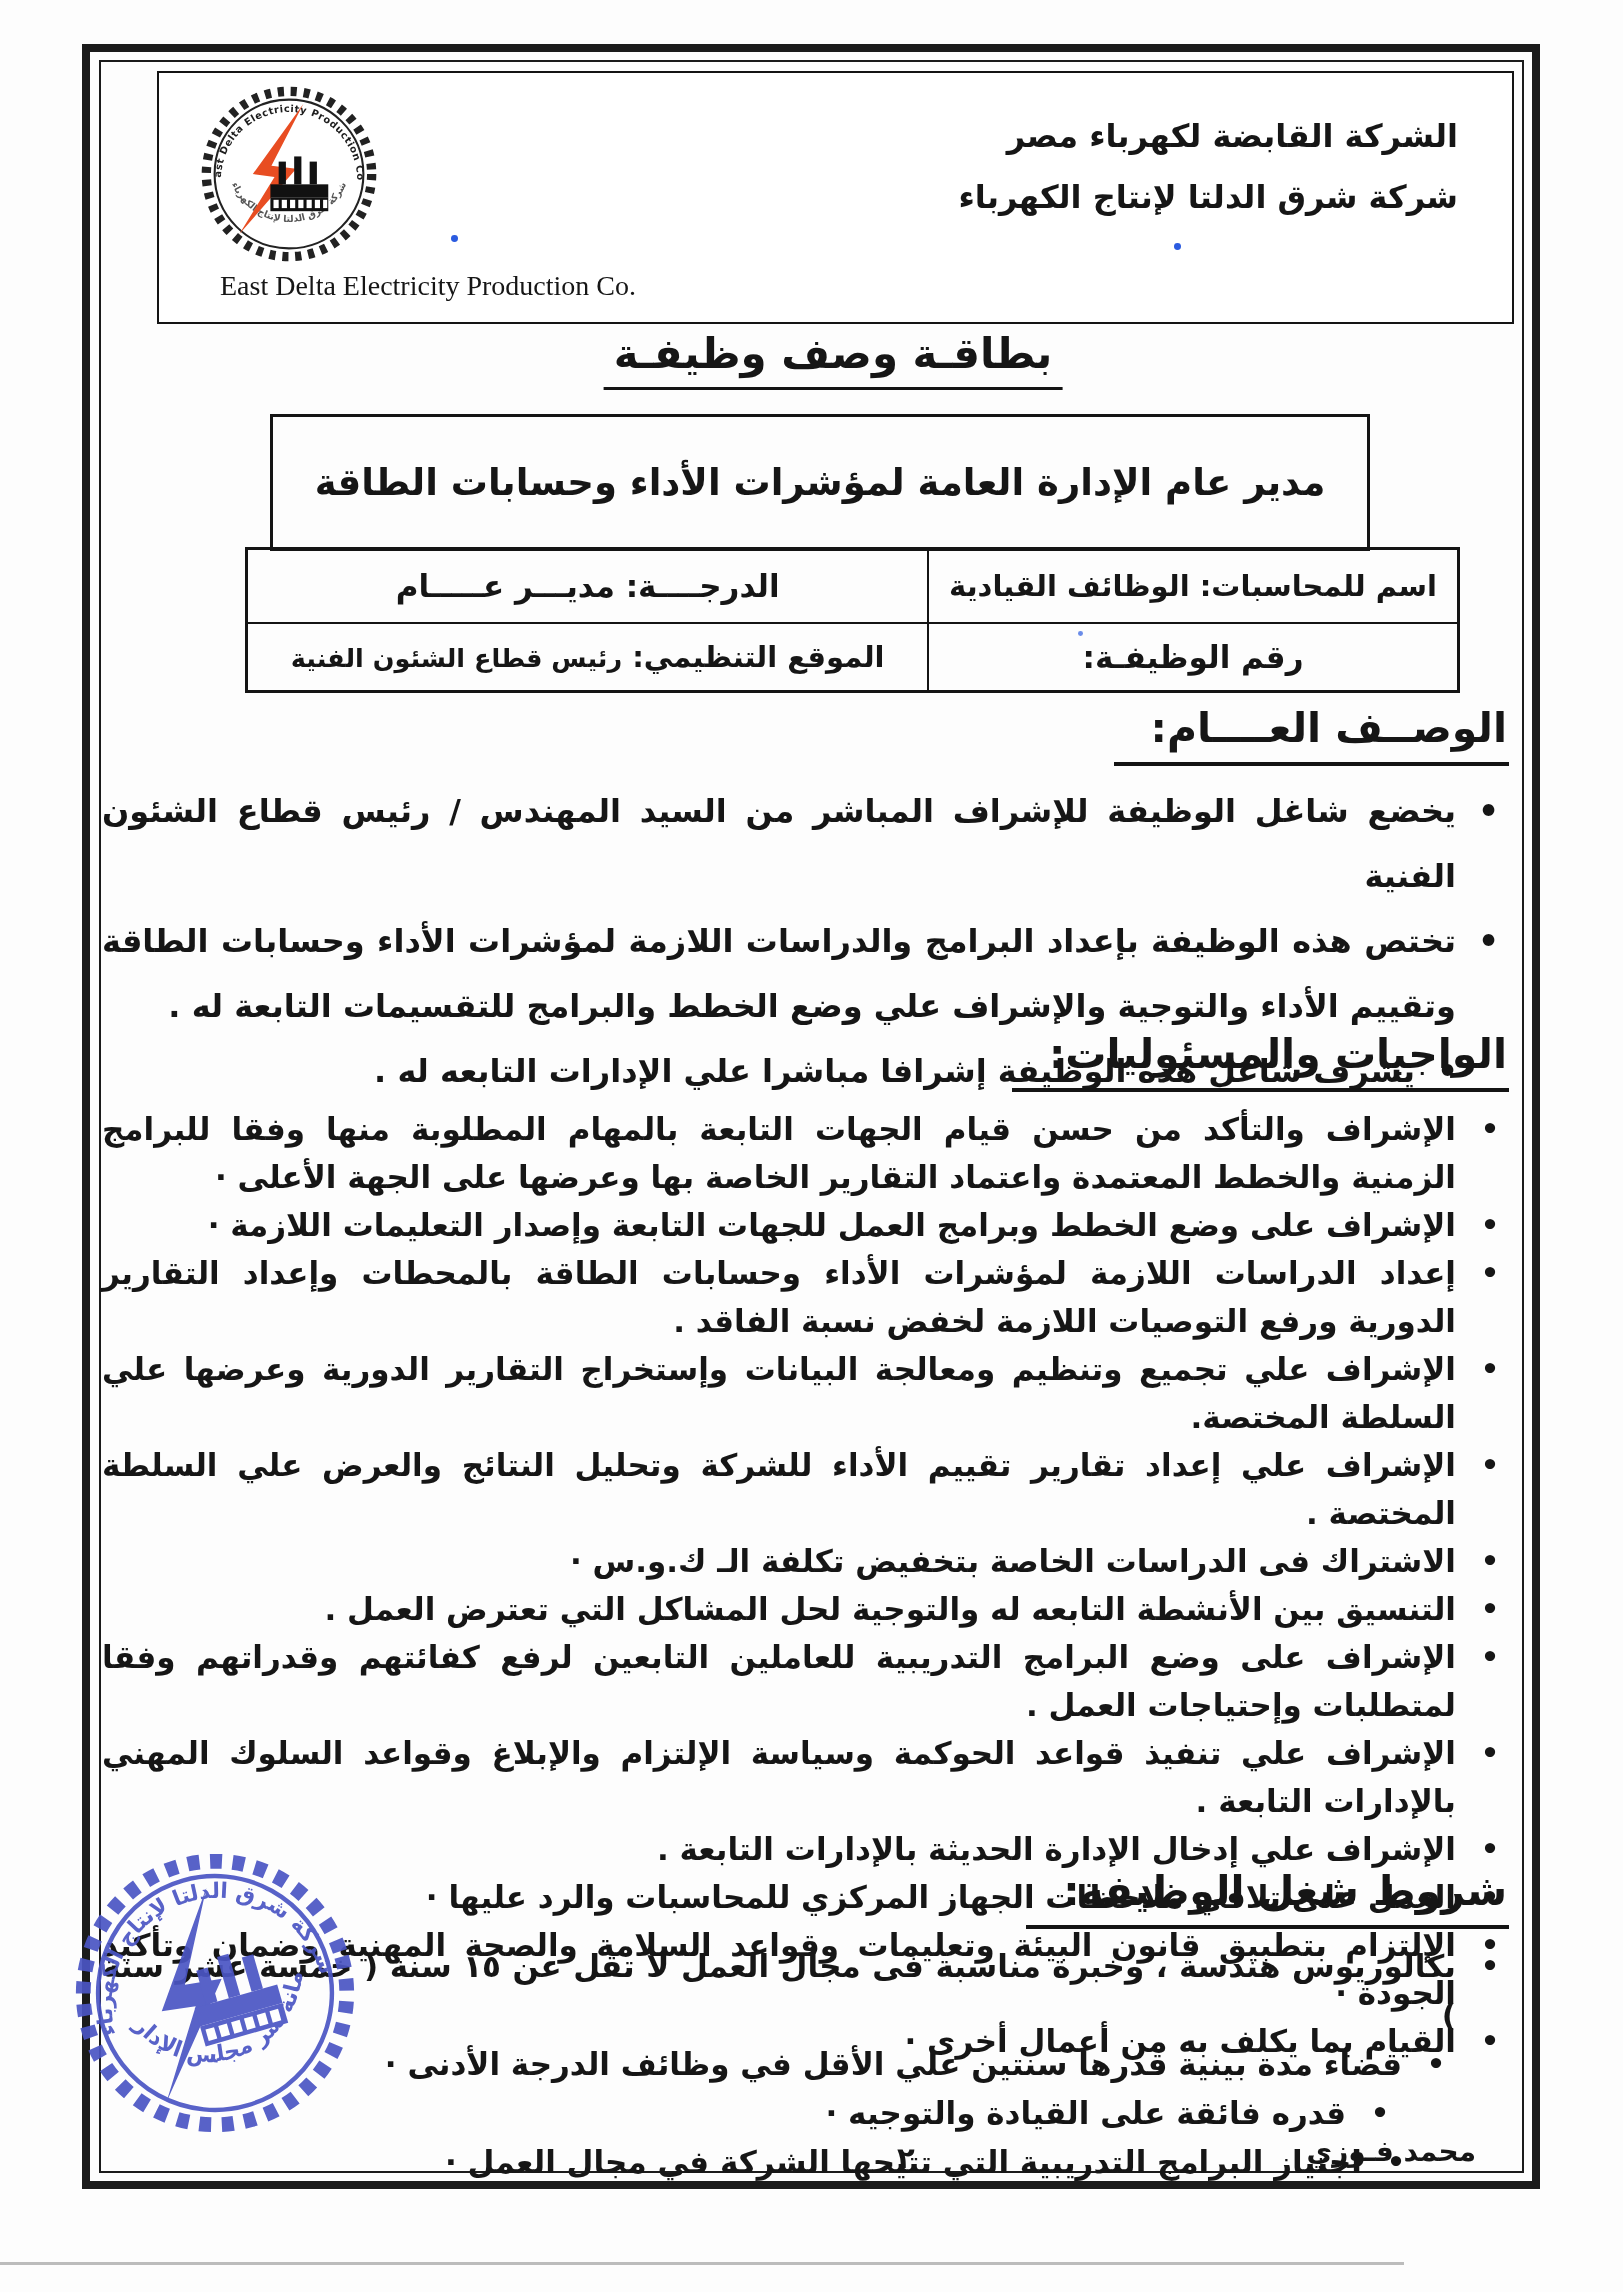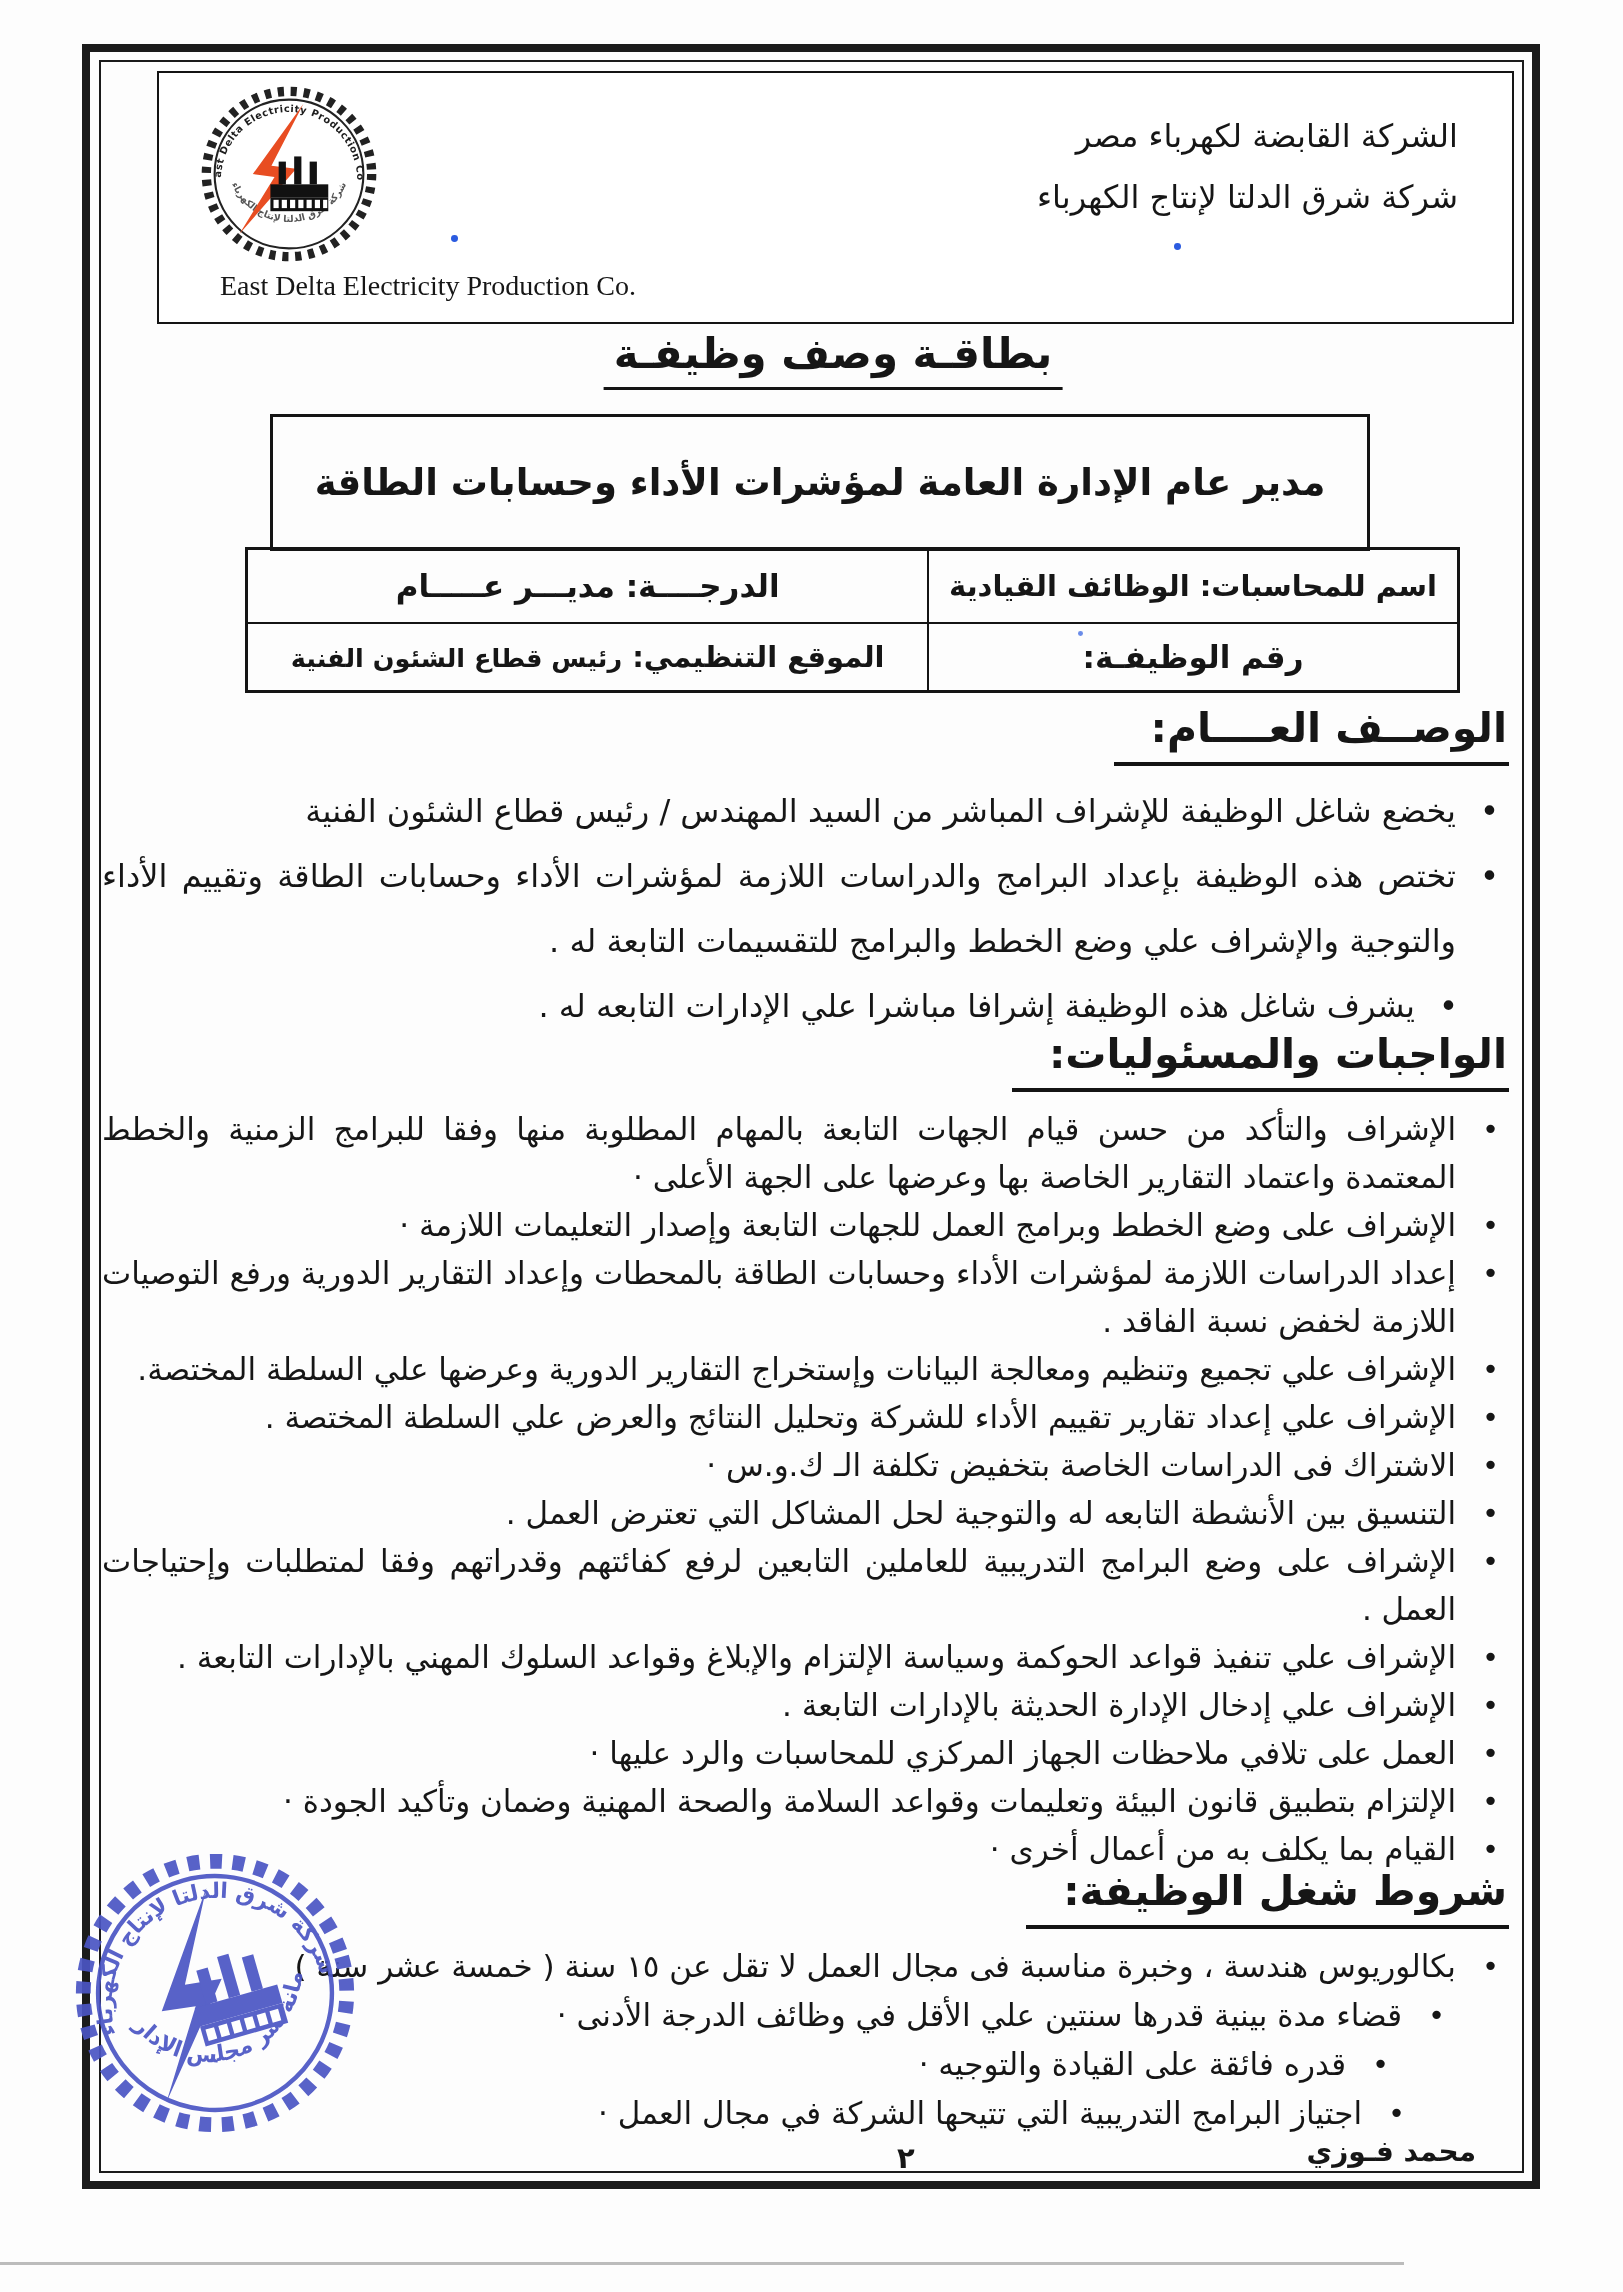--- a/index.html
+++ b/index.html
@@ -8,21 +8,21 @@
   .frame-outer{position:absolute;left:82px;top:44px;width:1458px;height:2145px;
                border:8.8px solid #1b1b1b;box-sizing:border-box;}
   .frame-inner{position:absolute;left:99px;top:60px;width:1425px;height:2113px;
                border:2.9px solid #1b1b1b;box-sizing:border-box;}
 
   
   .header-box{position:absolute;left:157px;top:71px;width:1357px;height:253px;
               border:2.9px solid #141414;box-sizing:border-box;background:#fff;}
   .logo{position:absolute;left:37px;top:7.8px;width:186px;height:186px;}
   .header-ar{position:absolute;right:54px;top:33px;text-align:right;direction:rtl;
-             font-size:32px;font-weight:normal;line-height:61px;}
+             font-size:32px;font-weight:bold;line-height:61px;}
   .header-en{position:absolute;left:61px;bottom:19.6px;font-size:28px;
              font-family:"Liberation Serif","DejaVu Serif",serif;}
 
   
   .doc-title-wrap{position:absolute;top:329px;left:0;width:1623px;text-align:center;}
   .doc-title{display:inline-block;font-size:42px;font-weight:bold;direction:rtl;
              border-bottom:3.9px solid #141414;padding:0 9.8px 8.8px;transform:translateX(21.6px);}
 
   
   .job-title-box{position:absolute;left:270px;top:402px;width:1100px;height:137px;
@@ -45,21 +45,21 @@
   .val-small{font-size:25.5px;}
 
   
   .sec{position:absolute;left:102px;width:1407px;direction:rtl;}
   #sec-general{top:704px;}
   #sec-duties{top:1030px;}
   #sec-requirements{top:1867px;}
   .sec-heading{display:inline-block;font-size:41px;font-weight:bold;
                border-bottom:4.9px solid #141414;padding:0 2px 9.8px 37px;}
   .bullets{list-style:none;margin:13.7px 0 0;padding:0;}
-  .bullets li{position:relative;padding-right:53px;text-align:justify;font-weight:normal;}
+  .bullets li{position:relative;padding-right:53px;text-align:justify;font-weight:bold;}
   .bullets li::before{content:"•";position:absolute;right:9.8px;top:0;}
   .general li{font-size:32px;line-height:65px;}
   .general li::before{font-size:33px;}
   .general li:nth-child(3){margin-right:41px;}
   .duties li{font-size:31px;line-height:48px;}
   .duties li::before{font-size:29px;}
   .requirements li{font-size:31px;line-height:49px;}
   .requirements li::before{font-size:29px;}
   .requirements li:nth-child(2){margin-right:54px;}
   .requirements li:nth-child(3){margin-right:110px;}

